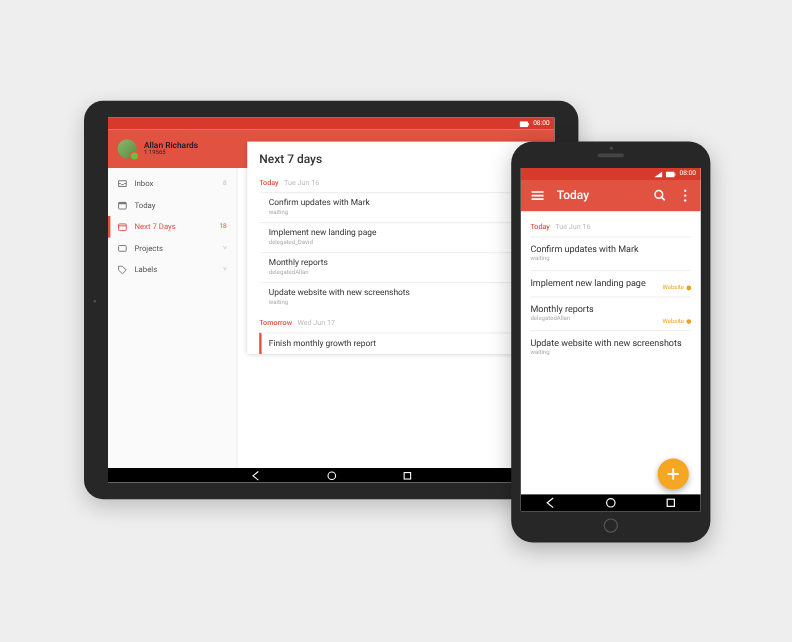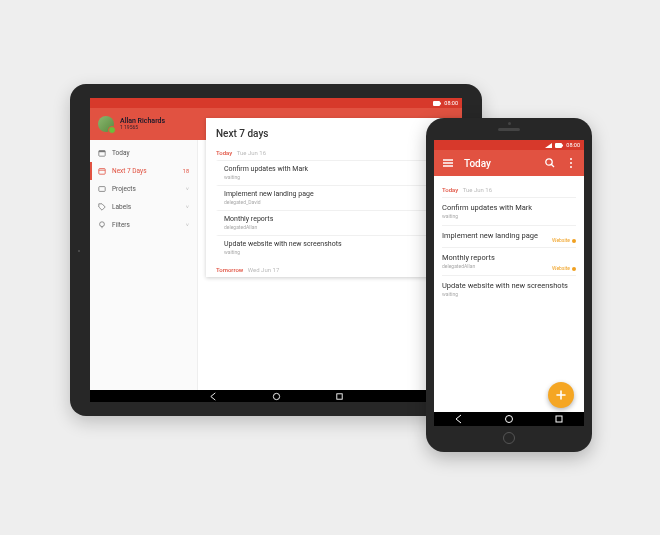--- a/index.html
+++ b/index.html
@@ -85,20 +85,29 @@
         <div class="s">1 19565</div>
       </div>
     </div>
 
     <div class="t-body">
       <div class="t-side">
 
         <div class="side-item">
           <span class="ic">
               <svg width="8" height="8" viewBox="0 0 10 10">
+                <path d="M1 2h8v6H1z M1 5h2l1 1h2l1-1h2" fill="none" stroke="currentColor" stroke-width="1"></path>
+              </svg>
+            </span>
+          <span class="lbl">Inbox</span>
+          <span class="tail">8</span>
+        </div>
+        <div class="side-item">
+          <span class="ic">
+              <svg width="8" height="8" viewBox="0 0 10 10">
                 <rect x="1" y="2" width="8" height="7" rx="1" fill="none" stroke="currentColor"></rect>
                 <rect x="1" y="2" width="8" height="2" fill="currentColor"></rect>
               </svg>
             </span>
           <span class="lbl">Today</span>
           <span class="tail"></span>
         </div>
         <div class="side-item active">
           <span class="ic">
               <svg width="8" height="8" viewBox="0 0 10 10">
@@ -118,30 +127,20 @@
           <span class="lbl">Projects</span>
           <span class="tail">˅</span>
         </div>
         <div class="side-item">
           <span class="ic">
               <svg width="8" height="8" viewBox="0 0 10 10">
                 <path d="M1 1h4l4 4-4 4-4-4z" fill="none" stroke="currentColor"></path>
               </svg>
             </span>
           <span class="lbl">Labels</span>
-          <span class="tail">˅</span>
-        </div>
-        <div class="side-item">
-          <span class="ic">
-              <svg width="8" height="8" viewBox="0 0 10 10">
-                <circle cx="5" cy="4" r="3" fill="none" stroke="currentColor"></circle>
-                <line x1="5" y1="7" x2="5" y2="9" stroke="currentColor"></line>
-              </svg>
-            </span>
-          <span class="lbl">Filters</span>
           <span class="tail">˅</span>
         </div>
       </div>
 
       <div class="t-main">
         <div class="card">
           <div class="card-title">Next 7 days</div>
 
           <div class="day-hdr">
             <span class="d1">Today</span>
@@ -160,20 +159,23 @@
             <div class="sub">delegatedAllan</div>
           </div>
           <div class="task">
             <div class="tt">Update website with new screenshots</div>
             <div class="sub">waiting</div>
           </div>
 
           <div class="day-hdr">
             <span class="d1">Tomorrow</span>
             <span class="d2">Wed Jun 17</span>
+          </div>
+          <div class="task p4">
+            <div class="tt">Finish monthly growth report</div>
           </div>
         </div>
       </div>
     </div>
 
     <div class="t-nav">
       <span class="navicon">
           <svg width="9" height="9" viewBox="0 0 10 10">
             <path d="M7 1 2 5l5 4" fill="none" stroke="#fff" stroke-width="1"></path>
           </svg>

